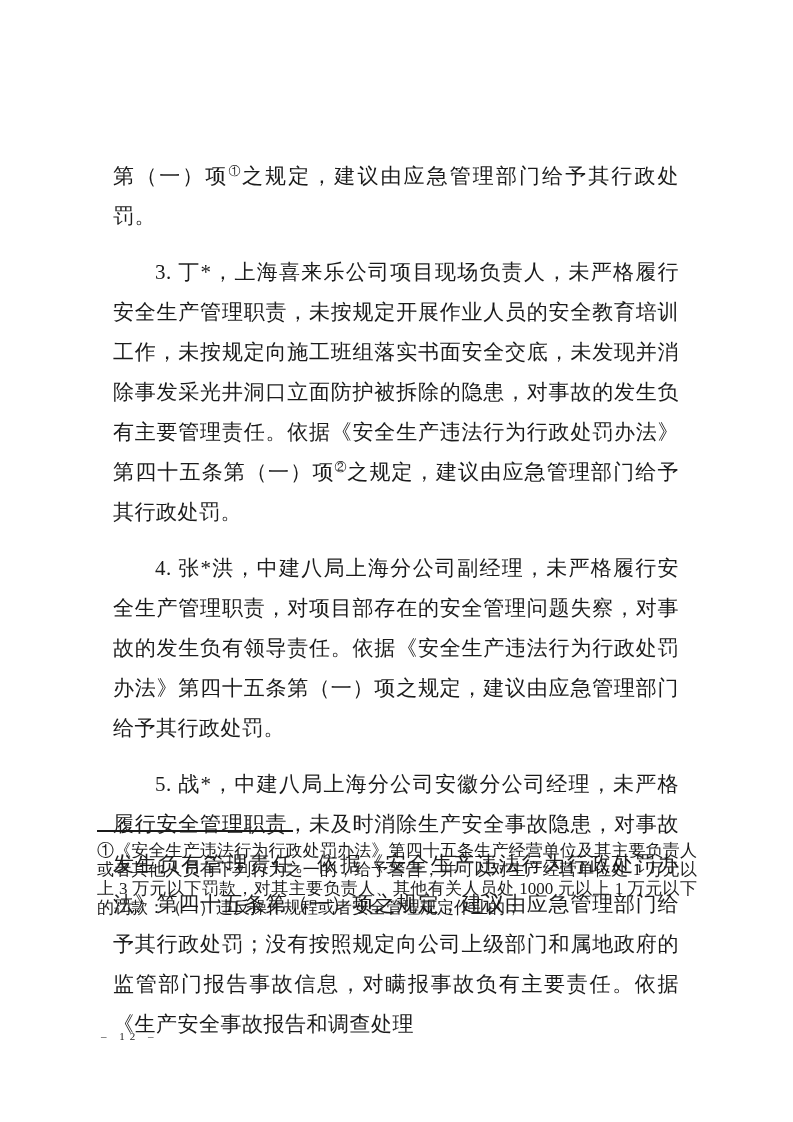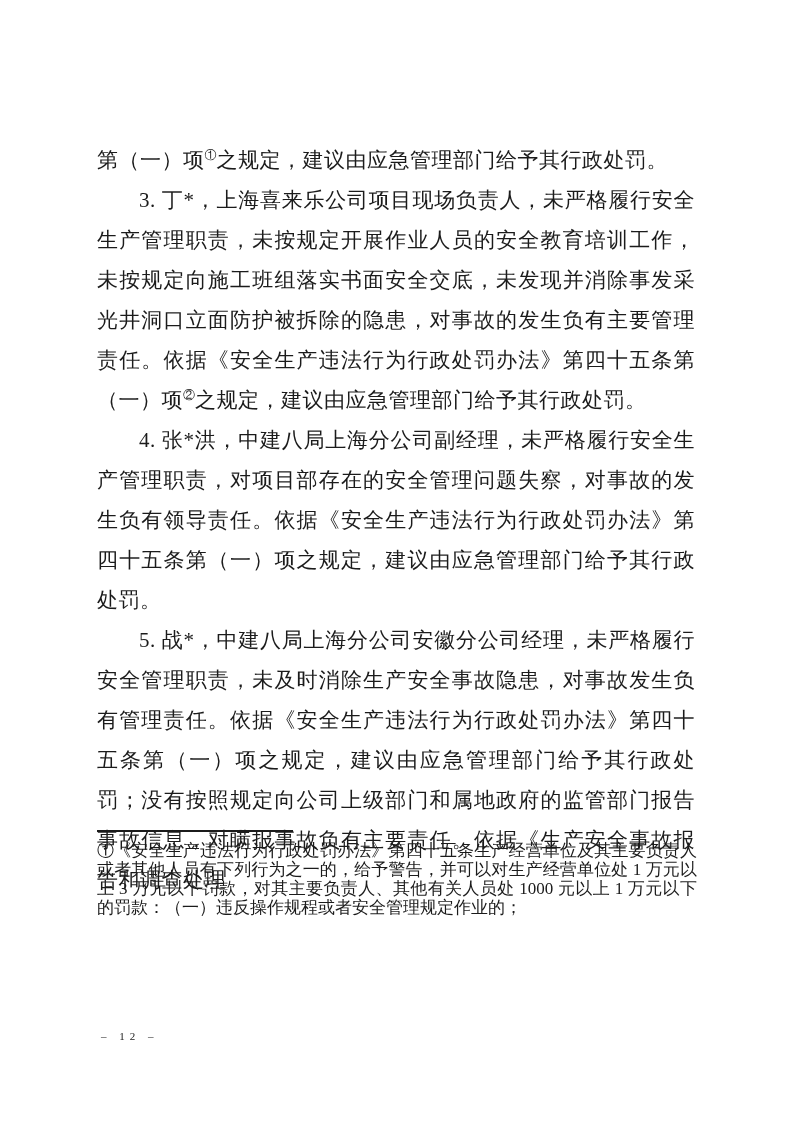--- a/index.html
+++ b/index.html
@@ -19,21 +19,21 @@
     overflow: hidden;
   }
   
   .body-text {
     position: absolute;
     top: 140px;
     left: 97px;
     width: 598px;
   }
   .para {
-    margin: 0;
+    margin: 16px;
     font-size: 21px;
     line-height: 40px;
     text-align: justify;
     text-justify: inter-character;
     letter-spacing: 0.5px;
     word-break: break-all;
   }
   .para.indent {
     text-indent: 2em;
   }

